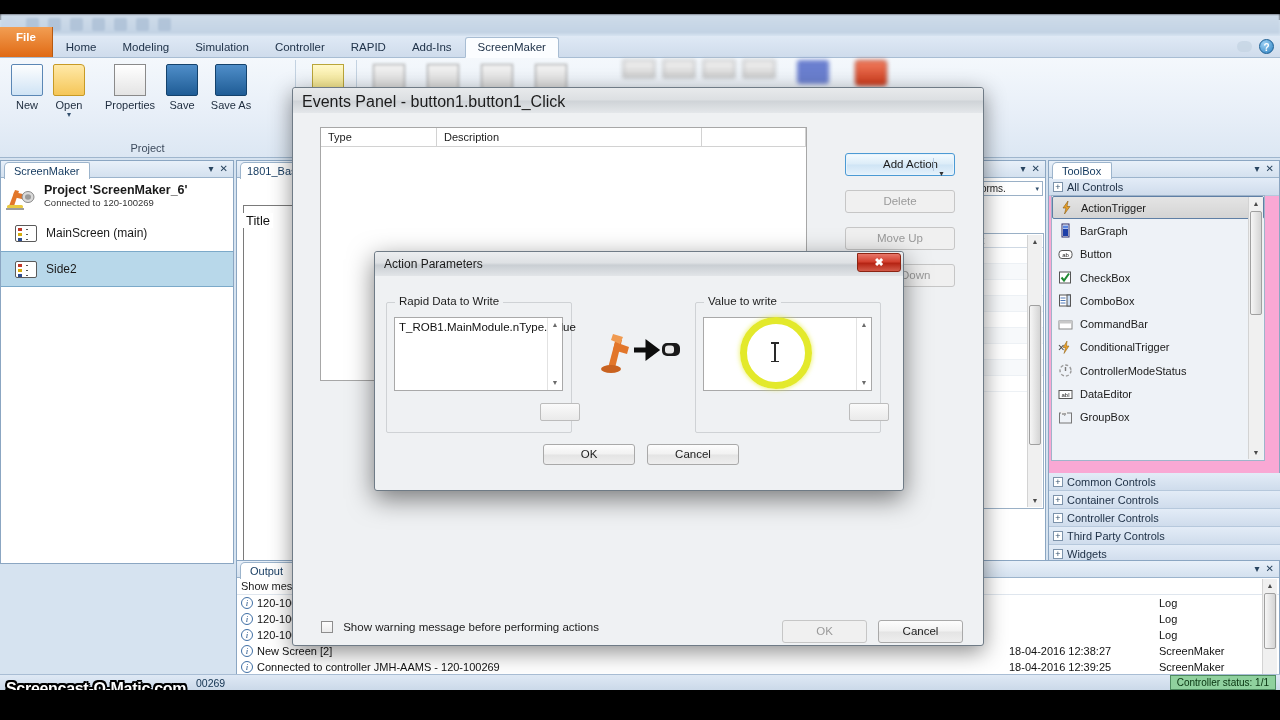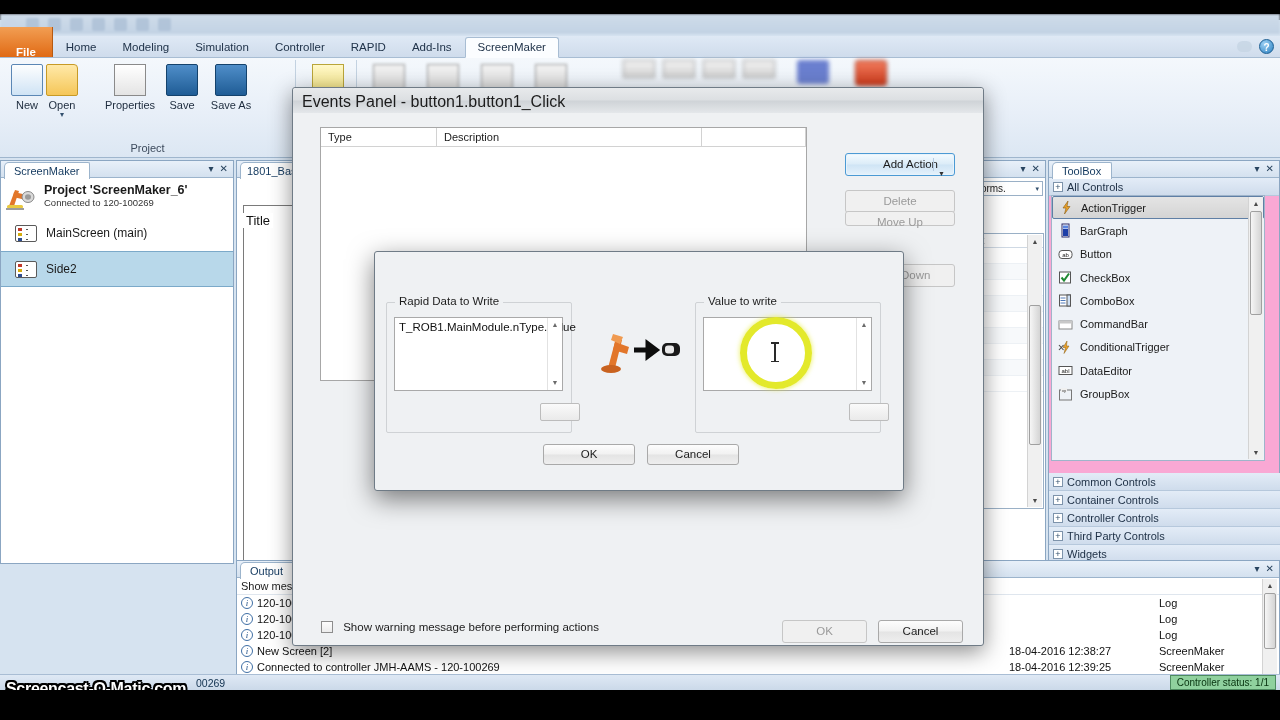--- a/index.html
+++ b/index.html
@@ -38,21 +38,21 @@
   .ribbon-tabs {
     position:absolute; left:0; top:22px; width:1280px; height:22px;
     background:linear-gradient(to bottom,#dfe9f5,#cfdcec);
     border-bottom:1px solid #a8bdd3;
     display:flex; align-items:flex-end; font-size:11.5px;
   }
   .rt { padding:3px 13px 4px; color:#20334a; cursor:default; white-space:nowrap;}
   .rt.file {
     background:linear-gradient(to bottom,#f29e53,#e06a14);
     color:#fff; font-weight:bold; height:30px; line-height:15px;
-    padding:18px 16px 4px; border-right:1px solid #b65a12;
+    padding:3px 16px 4px; border-right:1px solid #b65a12;
   }
   .rt.active {
     background:#fbfdff; border:1px solid #a8bdd3; border-bottom:1px solid #fbfdff;
     border-radius:3px 3px 0 0; margin-bottom:-1px; padding:3px 12px 4px;
   }
   .ribbon-right { margin-left:auto; display:flex; align-items:center; gap:7px; padding:0 6px 3px 0;}
   .ico-cloud { width:15px; height:11px; background:#c6d4e4; border-radius:6px; opacity:.8;}
   .ico-help {
     width:15px; height:15px; border-radius:50%;
     background:radial-gradient(circle at 35% 30%, #9fd2f5, #2a7fc0);
@@ -333,21 +333,21 @@
       <div class="ico-help">?</div>
     </div>
   </div>
 
   <div class="ribbon">
     <div class="rgroup" style="left:0;width:296px">
       <div class="rbtn" style="left:2px">
         <span class="gl ic-new"></span>
         <span class="cap">New</span>
       </div>
-      <div class="rbtn" style="left:37px">
+      <div class="rbtn" style="left:44px">
         <span class="gl ic-open"></span>
         <span class="cap">Open</span>
         <span class="caret">▾</span>
       </div>
       <div class="rbtn" style="left:100px;width:60px">
         <span class="gl ic-prop"></span>
         <span class="cap">Properties</span>
       </div>
       <div class="rbtn" style="left:157px">
         <span class="gl ic-save"></span>
@@ -560,20 +560,29 @@
               <path d="M9 1 L5 7.5 H7.5 L6 13.5 L11 6 H8.5 Z" fill="#e8a02a" stroke="#8a5c10" stroke-width=".5"></path>
               <path d="M1 10 L5.5 5" stroke="#4a4a4a" stroke-width="1.1"></path>
               <path d="M1 5 L5.5 10" stroke="#4a4a4a" stroke-width="1.1"></path>
             </svg>
         </span>
         <span>ConditionalTrigger</span>
       </div>
       <div class="tb-item">
         <span class="tbi">
           <svg viewBox="0 0 15 15" width="15" height="15">
+              <circle cx="7.5" cy="7.5" r="5.5" fill="none" stroke="#9a9a9a" stroke-width="1.4" stroke-dasharray="3 2"></circle>
+              <path d="M7.5 4 v4" stroke="#7a7a7a" stroke-width="1.4"></path>
+            </svg>
+        </span>
+        <span>ControllerModeStatus</span>
+      </div>
+      <div class="tb-item">
+        <span class="tbi">
+          <svg viewBox="0 0 15 15" width="15" height="15">
               <rect x="1" y="3.5" width="13" height="8" fill="#fff" stroke="#555"></rect>
               <text x="7.5" y="9.8" font-size="6" text-anchor="middle" fill="#222" font-family="Liberation Sans">abl</text>
             </svg>
         </span>
         <span>DataEditor</span>
       </div>
       <div class="tb-item">
         <span class="tbi">
           <svg viewBox="0 0 15 15" width="15" height="15">
               <rect x="1.5" y="3" width="12" height="10" fill="none" stroke="#777"></rect>
@@ -679,33 +688,37 @@
         <div class="ev-col" style="flex:1"></div>
       </div>
     </div>
 
     <div class="dlg-btn primary" style="left:552px;top:65px;width:110px;height:23px;line-height:21px">
       <span>Add Action</span>
       <span class="sep"></span>
       <span class="cr">▼</span>
     </div>
     <div class="dlg-btn disabled" style="left:552px;top:102px;width:110px;height:23px;line-height:21px">Delete</div>
-    <div class="dlg-btn disabled" style="left:552px;top:123px;width:110px;height:15px;line-height:21px">Move Up</div>
+    <div class="dlg-btn disabled" style="left:552px;top:139px;width:110px;height:23px;line-height:21px">Move Up</div>
     <div class="dlg-btn disabled" style="left:552px;top:176px;width:110px;height:23px;line-height:21px">Move Down</div>
 
     <div style="position:absolute;left:28px;top:533px;font-size:11.5px;color:#1c1c1c">
       <span class="chk"></span>
       <span>Show warning message before performing actions</span>
     </div>
 
     <div class="dlg-btn disabled" style="left:489px;top:532px;width:85px;height:23px;line-height:21px">OK</div>
     <div class="dlg-btn" style="left:585px;top:532px;width:85px;height:23px;line-height:21px">Cancel</div>
   </div>
 
   <div id="action-dialog">
+    <div class="dlg-title">
+      <span>Action Parameters</span>
+      <div class="closebtn">✖</div>
+    </div>
 
     <div class="grp" style="left:11px;top:50px;width:186px;height:131px">
       <div class="grp-label">Rapid Data to Write</div>
     </div>
     <div class="listbox" style="left:19px;top:65px;width:169px;height:74px">
       <div class="lv">T_ROB1.MainModule.nType.Value</div>
       <div class="miniscroll">
         <div class="a" style="top:0">▲</div>
         <div class="a" style="bottom:0">▼</div>
       </div>

